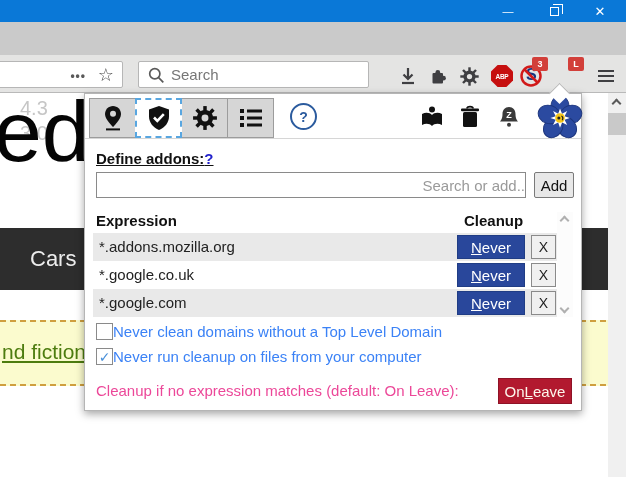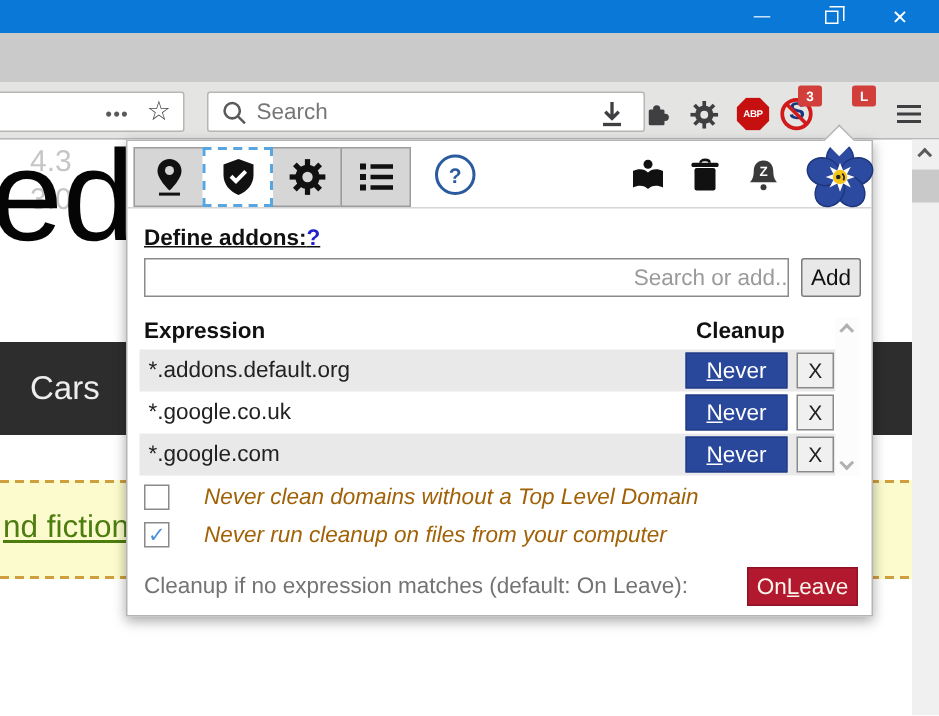--- a/index.html
+++ b/index.html
@@ -14,41 +14,41 @@
   .win-btn.close { left:584px; font-size:13px; }
   .restore-glyph { position:relative; width:9px; height:9px; border:1px solid #fff; background:transparent; }
   .restore-glyph::before { content:""; position:absolute; left:2px; top:-4px; width:9px; height:9px; border:1px solid #fff; border-bottom:none; border-left:none; }
   .tabstrip { position:absolute; left:0; top:22px; width:626px; height:33px; background:#cacaca; }
   .toolbar { position:absolute; left:0; top:55px; width:626px; height:38px; background:#e4e4e3; border-bottom:1px solid #b9b9b9; }
 
   .urlbar { position:absolute; left:-8px; top:6px; width:131px; height:27px; background:#fff; border:1px solid #b6b6b6; border-radius:2px; }
   .overflow-dots { position:absolute; right:36px; top:7px; color:#5a5a5a; font-size:12px; letter-spacing:1px; font-weight:bold; }
   .star-glyph { position:absolute; right:8px; top:2px; color:#4a4a4a; font-size:18px; font-family:"DejaVu Sans", sans-serif; }
 
-  .searchbar { position:absolute; left:138px; top:6px; width:292px; height:27px; background:#fff; border:1px solid #b6b6b6; border-radius:2px; }
+  .searchbar { position:absolute; left:138px; top:6px; width:231px; height:27px; background:#fff; border:1px solid #b6b6b6; border-radius:2px; }
   .searchbar svg { position:absolute; left:9px; top:5px; }
   .searchbar input { position:absolute; left:32px; top:1px; width:205px; height:23px; border:none; outline:none; font-size:15px; color:#444; font-family:"Liberation Sans", sans-serif; background:transparent; }
   .searchbar input::placeholder { color:#767676; opacity:1; }
 
   .tb-icon { position:absolute; top:64px; width:24px; height:24px; display:flex; align-items:center; justify-content:center; }
   .badge { position:absolute; width:16px; height:14px; background:#d23f3a; color:#fff; font-size:9px; font-weight:bold; border-radius:2px; display:flex; align-items:center; justify-content:center; z-index:3; }
   .abp-octagon { width:22px; height:22px; background:#c60f0f; clip-path:polygon(30% 0,70% 0,100% 30%,100% 70%,70% 100%,30% 100%,0 70%,0 30%); color:#fff; font-size:6.5px; font-weight:bold; display:flex; align-items:center; justify-content:center; letter-spacing:-0.3px; }
   .blocked-wrap { position:relative; width:24px; height:24px; }
   .blocked-wrap .s-letter { position:absolute; left:7px; top:2px; font-size:16px; font-weight:bold; color:#16357f; }
   .blocked-wrap svg { position:absolute; left:0; top:0; }
   .flower-btn { position:absolute; left:546px; top:58px; width:34px; height:32px; background:#cfcfcf; border-radius:2px; display:flex; align-items:center; justify-content:center; }
   .menu-bars { display:flex; flex-direction:column; gap:3px; }
   .menu-bars i { display:block; width:16px; height:2px; background:#3f3f42; }
 
   
   .bg-rating { position:absolute; color:#c6c6c6; font-size:20px; z-index:1; }
   .bg-headline { position:absolute; left:-6px; top:88px; font-size:86px; line-height:1; color:#050505; z-index:2; }
   .bg-tagline { position:absolute; left:0px; top:184px; font-size:17px; color:#333; z-index:2; }
   .bg-navbar { position:absolute; left:0; top:228px; width:626px; height:62px; background:#2d2d2d; z-index:1; display:flex; align-items:center; }
-  .bg-navbar .nav-item { color:#ededed; font-size:22px; margin-left:20px; }
+  .bg-navbar .nav-item { color:#ededed; font-size:22px; margin-left:30px; }
   .bg-navbar .nav-item.second { margin-left:28px; }
   .bg-highlight { position:absolute; left:0; top:320px; width:626px; height:66px; background:#fbfbce; border-top:2px dashed #cf9f3f; border-bottom:2px dashed #cf9f3f; z-index:1; }
   .bg-link { position:absolute; left:2px; top:18px; font-size:21px; color:#4d7c0f; text-decoration:underline; }
 
   
   .page-scrollbar { position:absolute; left:608px; top:93px; width:18px; height:384px; background:#f0f0f0; z-index:4; }
   .chev { display:inline-block; width:7px; height:7px; border-top:2px solid #5a5a5a; border-left:2px solid #5a5a5a; }
   .chev.up { transform:rotate(45deg); }
   .chev.down { transform:rotate(225deg); }
   .page-scrollbar .arrow-up { position:absolute; left:5px; top:7px; }
@@ -82,23 +82,23 @@
   .x-btn { position:absolute; left:438px; top:2px; width:25px; height:24px; background:#f0f0f0; border:1px solid #8a8a8a; color:#222; display:flex; align-items:center; justify-content:center; font-size:14px; }
   .tbl-scroll { position:absolute; left:472px; top:118px; width:16px; height:105px; background:#fcfcfc; }
   .tbl-scroll .chev { border-color:#b0b0b0; border-width:2px; }
   .tbl-scroll .a-up { position:absolute; left:4px; top:5px; }
   .tbl-scroll .a-down { position:absolute; left:4px; bottom:5px; }
 
   .opt-row { position:absolute; left:11px; display:flex; align-items:center; }
   .opt-row.first { top:229px; }
   .opt-row.second { top:254px; }
   .cbox { width:17px; height:17px; border:1px solid #8a8a8a; background:#fff; display:flex; align-items:center; justify-content:center; color:#4a90d9; font-size:14px; font-weight:bold; font-family:"DejaVu Sans", sans-serif; }
-  .opt-row .opt-label { margin-left:23px; color:#a16207;font-style:italic; }
-
-  .fallback-label { position:absolute; left:11px; top:288px; color:#737373; }
+  .opt-row .opt-label { margin-left:0; color:#3b82f6; }
+
+  .fallback-label { position:absolute; left:11px; top:288px; color:#ec4899; }
   .onleave-btn { position:absolute; left:413px; top:284px; width:74px; height:26px; background:#b2192f; border:1px solid #8e1226; color:#fdf6ec; display:flex; align-items:center; justify-content:center; font-size:15px; }
   .onleave-btn .u { text-decoration:underline; }
 </style>
 </head>
 <body>
 
 <div id="screen">
 
   <div class="titlebar">
     <div class="win-btn min">
@@ -294,21 +294,21 @@
     <div class="rules-title"><span>Define addons:</span><span class="qmark">?</span></div>
 
     <input type="text" class="rules-input" placeholder="Search or add.." style="">
     <button class="add-btn">Add</button>
 
     <div class="tbl-header exp">Expression</div>
     <div class="tbl-header cln">Cleanup</div>
 
     <div class="tbl-rows">
       <div class="tbl-row odd">
-        <span class="exp-text">*.addons.default.org</span>
+        <span class="exp-text">*.addons.mozilla.org</span>
         <button class="never-btn">
             <span class="u">N</span>
             <span>ever</span>
           </button>
         <button class="x-btn">X</button>
       </div>
       <div class="tbl-row">
         <span class="exp-text">*.google.co.uk</span>
         <button class="never-btn">
             <span class="u">N</span>

